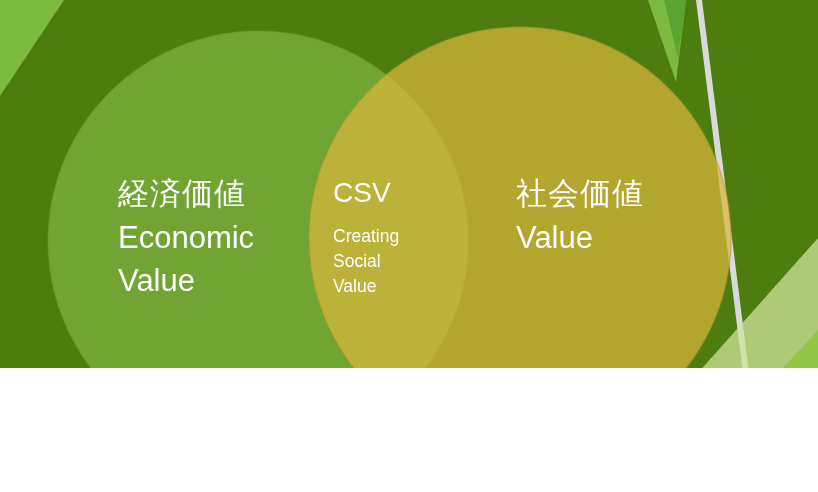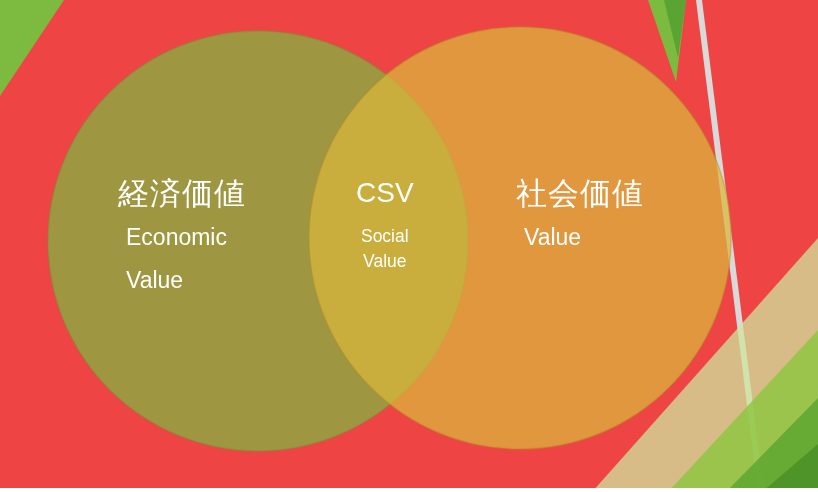--- a/index.html
+++ b/index.html
@@ -4,22 +4,22 @@
 <style>
   html, body {
     margin: 0;
     padding: 0;
     background: #ffffff;
     font-family: "Liberation Sans", "DejaVu Sans", sans-serif;
   }
   .slide {
     position: relative;
     width: 818px;
-    height: 488px;
-    background: #ef4444;
+    height: 368px;
+    background: #4d7c0f;
     overflow: hidden;
   }
   .layer {
     position: absolute;
     left: 0;
     top: 0;
     width: 818px;
     height: 492px;
   }
   .venn-circle-left {
@@ -36,27 +36,26 @@
     position: absolute;
     color: #ffffff;
     white-space: nowrap;
   }
   .label .jp {
     font-size: 31px;
     line-height: 44px;
     letter-spacing: 1px;
   }
   .label .en {
-    font-size: 23px;
+    font-size: 31px;
     line-height: 43px;
-    margin-left: 8px;
   }
   .label-economic { left: 118px; top: 172px; }
   .label-social   { left: 516px; top: 172px; }
-  .label-csv      { left: 356px; top: 172px; text-align: center; }
+  .label-csv      { left: 333px; top: 172px; }
   .label-csv .acronym {
     font-size: 28px;
     line-height: 42px;
     margin-bottom: 10px;
   }
   .label-csv .expansion {
     font-size: 17.5px;
     line-height: 25px;
   }
 </style>
@@ -89,20 +88,21 @@
   </svg>
 
   <div class="label label-economic">
     <div class="jp">経済価値</div>
     <div class="en">Economic</div>
     <div class="en">Value</div>
   </div>
 
   <div class="label label-csv">
     <div class="acronym">CSV</div>
+    <div class="expansion">Creating</div>
     <div class="expansion">Social</div>
     <div class="expansion">Value</div>
   </div>
 
   <div class="label label-social">
     <div class="jp">社会価値</div>
     <div class="en">Value</div>
   </div>
 
 </div>

